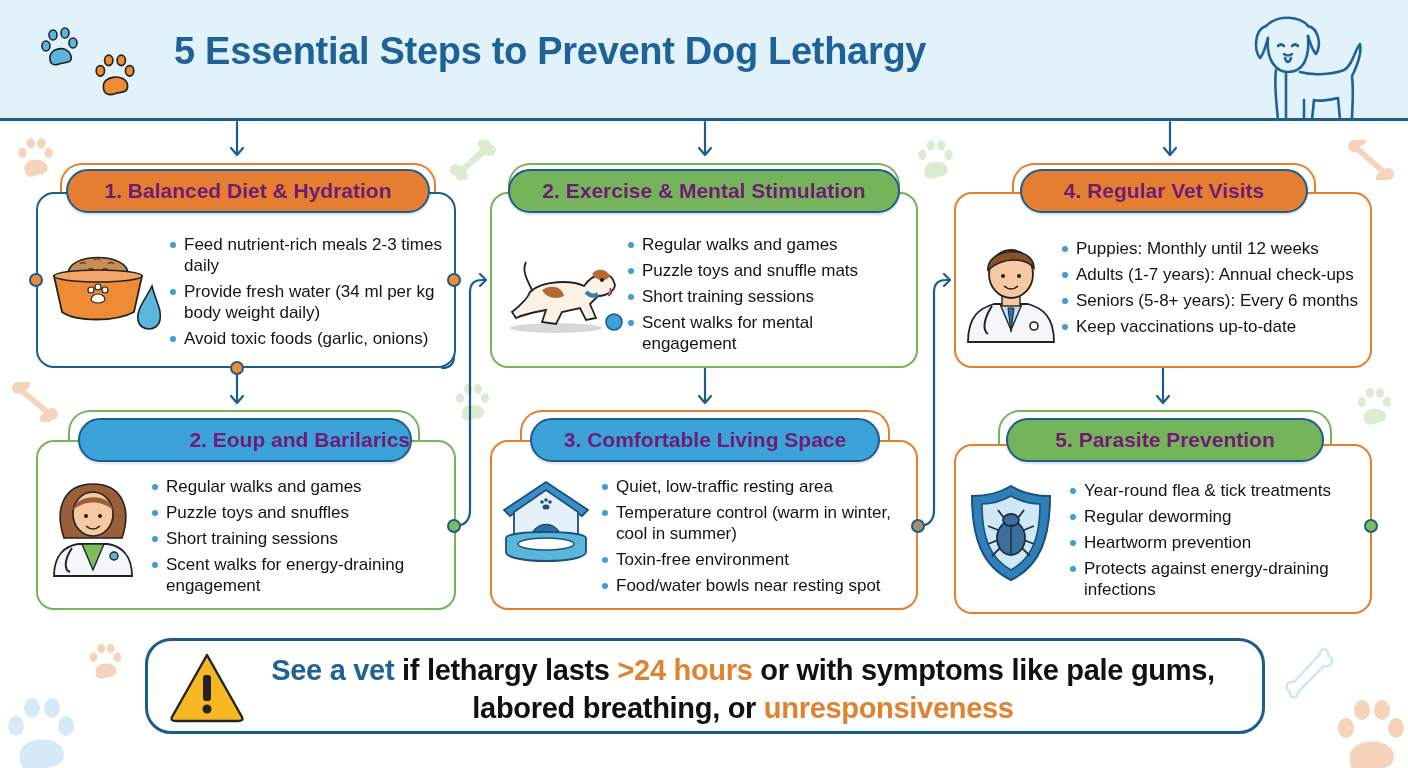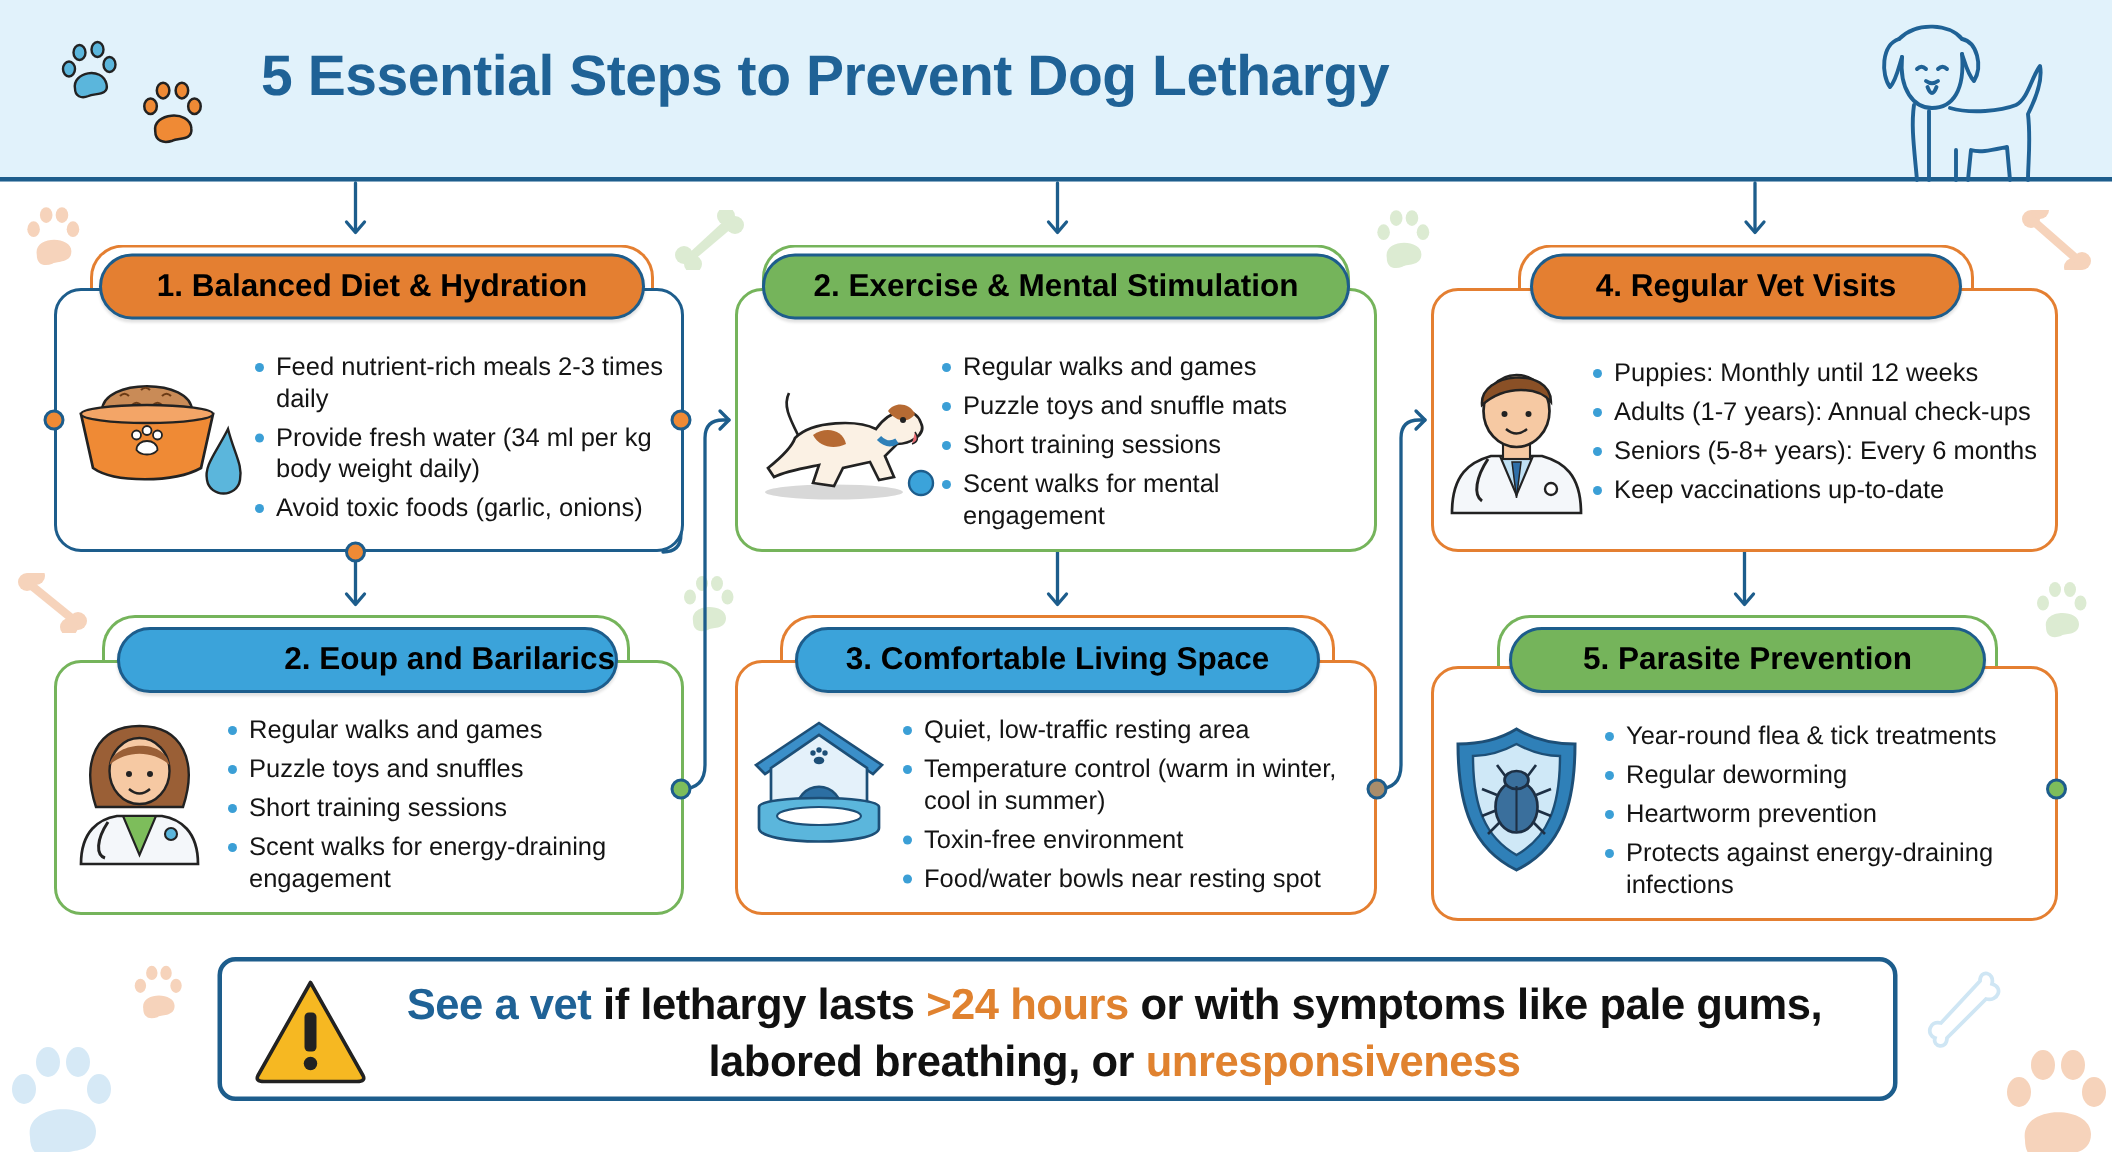--- a/index.html
+++ b/index.html
@@ -23,39 +23,39 @@
 
   .card {
     position: absolute; background: #fff; border-radius: 18px; border: 2.5px solid;
   }
   .card-frame {
     position: absolute; border-radius: 22px 22px 0 0; border: 2.5px solid; border-bottom: none;
     background: transparent;
   }
   .pill {
     position: absolute; height: 44px; border-radius: 24px; border: 2.5px solid #1d5d8c;
-    color: #000000; font-size: 21px; font-weight: 700; display: flex; align-items: center; justify-content: center;
+    color: #701a75; font-size: 21px; font-weight: 700; display: flex; align-items: center; justify-content: center;
     white-space: nowrap; box-shadow: 0 2px 2px rgba(0,0,0,0.12);
   }
   .pill.orange { background: #e47f31; }
   .pill.green  { background: #75b45b; }
   .pill.blue   { background: #3ba3da; }
 
   .bullets { position: absolute; list-style: none; font-size: 17px; line-height: 21px; color: #141414; font-weight: 500;}
   .bullets li { position: relative; padding-left: 16px; margin-bottom: 5px; }
   .bullets li::before {
     content: ""; position: absolute; left: 2px; top: 8px; width: 6px; height: 6px; border-radius: 50%; background: #3b9fd6;
   }
   .illus { position: absolute; }
 
   .node { position: absolute; width: 14px; height: 14px; border-radius: 50%; border: 2.5px solid #1d5d8c; }
 
   .warn-box {
     position: absolute; left: 145px; top: 638px; width: 1120px; height: 96px;
-    border: 3px solid #1d5d8c; border-radius: 12px; background: #fff;
+    border: 3px solid #1d5d8c; border-radius: 26px; background: #fff;
   }
   .warn-text {
     position: absolute; left: 90px; top: 10px; width: 1010px; text-align: center;
     font-size: 29px; font-weight: 700; line-height: 38px; color: #111; letter-spacing: -0.3px;
   }
   .warn-text .blue { color: #1f6296; }
   .warn-text .orange { color: #e0822f; }
 </style>
 </head>
 <body>

